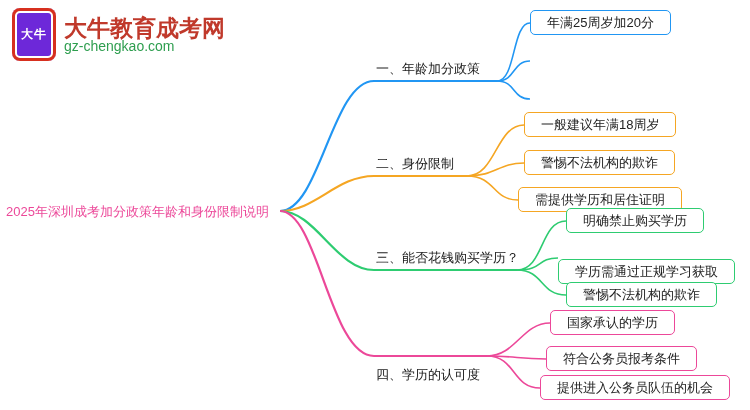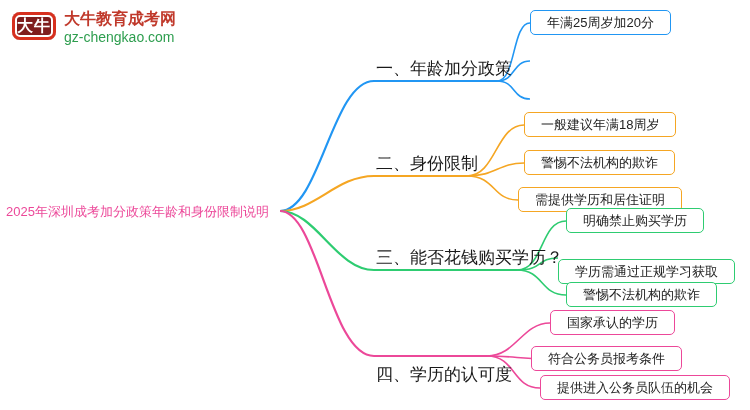--- a/index.html
+++ b/index.html
@@ -9,35 +9,35 @@
     width: 750px; height: 410px; overflow: hidden;
   }
   .canvas {
     position: relative; width: 750px; height: 410px; background: #ffffff;
   }
   .links { position: absolute; left: 0; top: 0; width: 750px; height: 410px; pointer-events: none; }
 
   
   .logo { position: absolute; left: 12px; top: 8px; display: flex; align-items: center; gap: 8px; }
   .seal {
-    width: 44px; height: 28px; border-radius: 8px; background: #7f1d1d;
+    width: 44px; height: 53px; border-radius: 8px; background: #6d28d9;
     box-shadow: inset 0 0 0 3px #d7301f, inset 0 0 0 5px #ffffff;
     display: flex; align-items: center; justify-content: center;
-    color: #ffffff; font-weight: bold; font-size: 16px; letter-spacing: 1px;
+    color: #ffffff; font-weight: bold; font-size: 12px; letter-spacing: 1px;
   }
-  .logo-title { color: #c0392b; font-weight: bold; font-size: 16px; line-height: 22px; }
+  .logo-title { color: #c0392b; font-weight: bold; font-size: 23px; line-height: 22px; }
   .logo-url { color: #2e9e4f; font-size: 14px; line-height: 14px; }
 
   
   .root-node {
     position: absolute; left: 6px; top: 203px;
     font-size: 13px; line-height: 17px; color: #ec4899; white-space: nowrap;
   }
   .branch-label {
-    position: absolute; font-size: 17px; line-height: 18px; color: #1a1a1a; white-space: nowrap;
+    position: absolute; font-size: 13px; line-height: 18px; color: #1a1a1a; white-space: nowrap;
   }
   .leaf {
     position: absolute; background: #ffffff; border: 1.5px solid #999;
     border-radius: 5px; padding: 3px 16px; font-size: 13px; line-height: 17px;
     color: #222222; white-space: nowrap;
   }
   .bd-0 { border-color: #2196F3; }
   .bd-1 { border-color: #F5A623; }
   .bd-2 { border-color: #2ECC71; }
   .bd-3 { border-color: #EC4899; }
@@ -91,16 +91,16 @@
 
   <div class="leaf bd-1" style="left:524px; top:112px;">一般建议年满18周岁</div>
   <div class="leaf bd-1" style="left:524px; top:150px;">警惕不法机构的欺诈</div>
   <div class="leaf bd-1" style="left:518px; top:187px;">需提供学历和居住证明</div>
 
   <div class="leaf bd-2" style="left:566px; top:208px;">明确禁止购买学历</div>
   <div class="leaf bd-2" style="left:558px; top:259px;">学历需通过正规学习获取</div>
   <div class="leaf bd-2" style="left:566px; top:282px;">警惕不法机构的欺诈</div>
 
   <div class="leaf bd-3" style="left:550px; top:310px;">国家承认的学历</div>
-  <div class="leaf bd-3" style="left:531px; top:346px;text-align:center;">符合公务员报考条件</div>
+  <div class="leaf bd-3" style="left:546px; top:346px;text-align:center;">符合公务员报考条件</div>
   <div class="leaf bd-3" style="left:540px; top:375px;">提供进入公务员队伍的机会</div>
 
 </div>
 
 </body></html>

